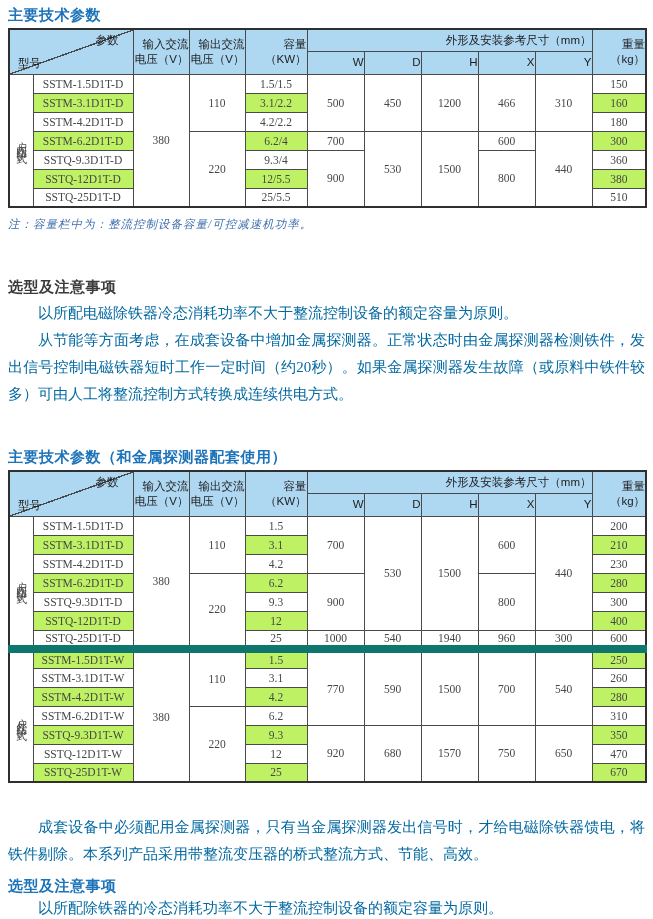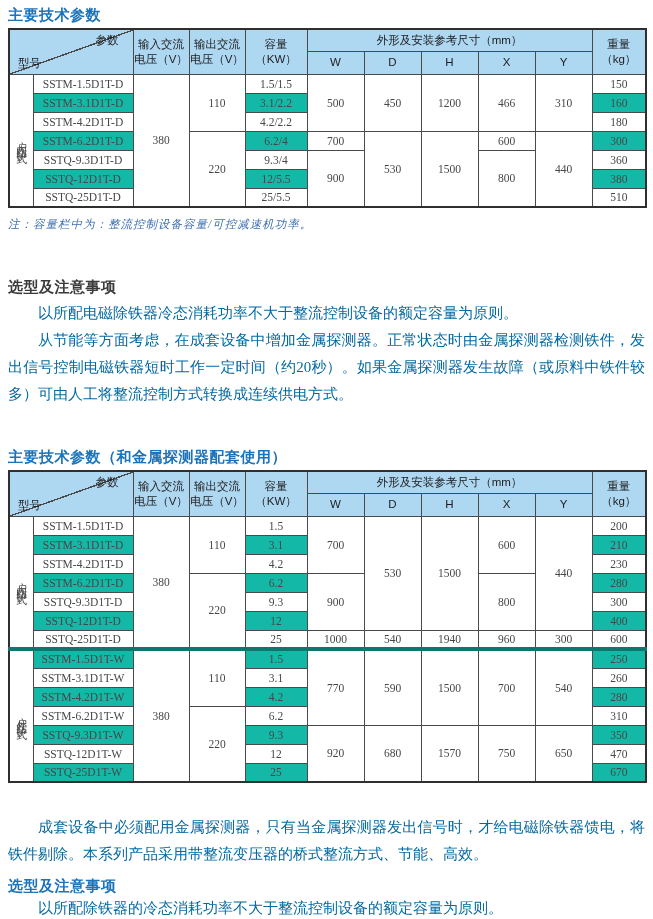--- a/index.html
+++ b/index.html
@@ -20,35 +20,35 @@
   table {
     border-collapse:collapse; table-layout:fixed; width:637px;
     border:2px solid #2f2f2f; margin-top:4px;
   }
   th, td {
     border:1px solid #4a4a4a; text-align:center; vertical-align:middle;
     overflow:hidden; white-space:nowrap;
   }
   thead th {
     background:#aed7f2; font-weight:normal; font-size:11.5px; color:#1d1d1d;
-    line-height:1.3; padding:1px 0;
+    line-height:1.3; padding:1px 0;text-align:right;
   }
   thead tr.hr1 { height:22px; }
   thead tr.hr2 { height:23px; }
   tbody tr { height:19px;margin-top:8px; }
   tbody td {
     font-family:"Liberation Serif", serif; font-size:11.5px; color:#474747;
     padding:0 1px;
   }
-  td.hl { background:#14b8a6; }
+  td.hl { background:#bef264; }
   td.vlabel {
     writing-mode:vertical-rl; text-orientation:upright;
     font-size:10.5px; letter-spacing:3px; color:#444; padding:2px 0;
   }
-  tr.group-sep td { border-top:4px solid #0f766e; }
+  tr.group-sep td { border-top:8px solid #0f766e; }
 
   th.diag {
     position:relative;
     background-image:linear-gradient(to bottom right,
       transparent calc(50% - 0.7px), #4a4a4a calc(50% - 0.7px),
       #4a4a4a calc(50% + 0.7px), transparent calc(50% + 0.7px));
   }
   th.diag .p { position:absolute; top:3px; right:14px; font-size:11.5px; }
   th.diag .m { position:absolute; bottom:3px; left:8px; font-size:11.5px; }
 

